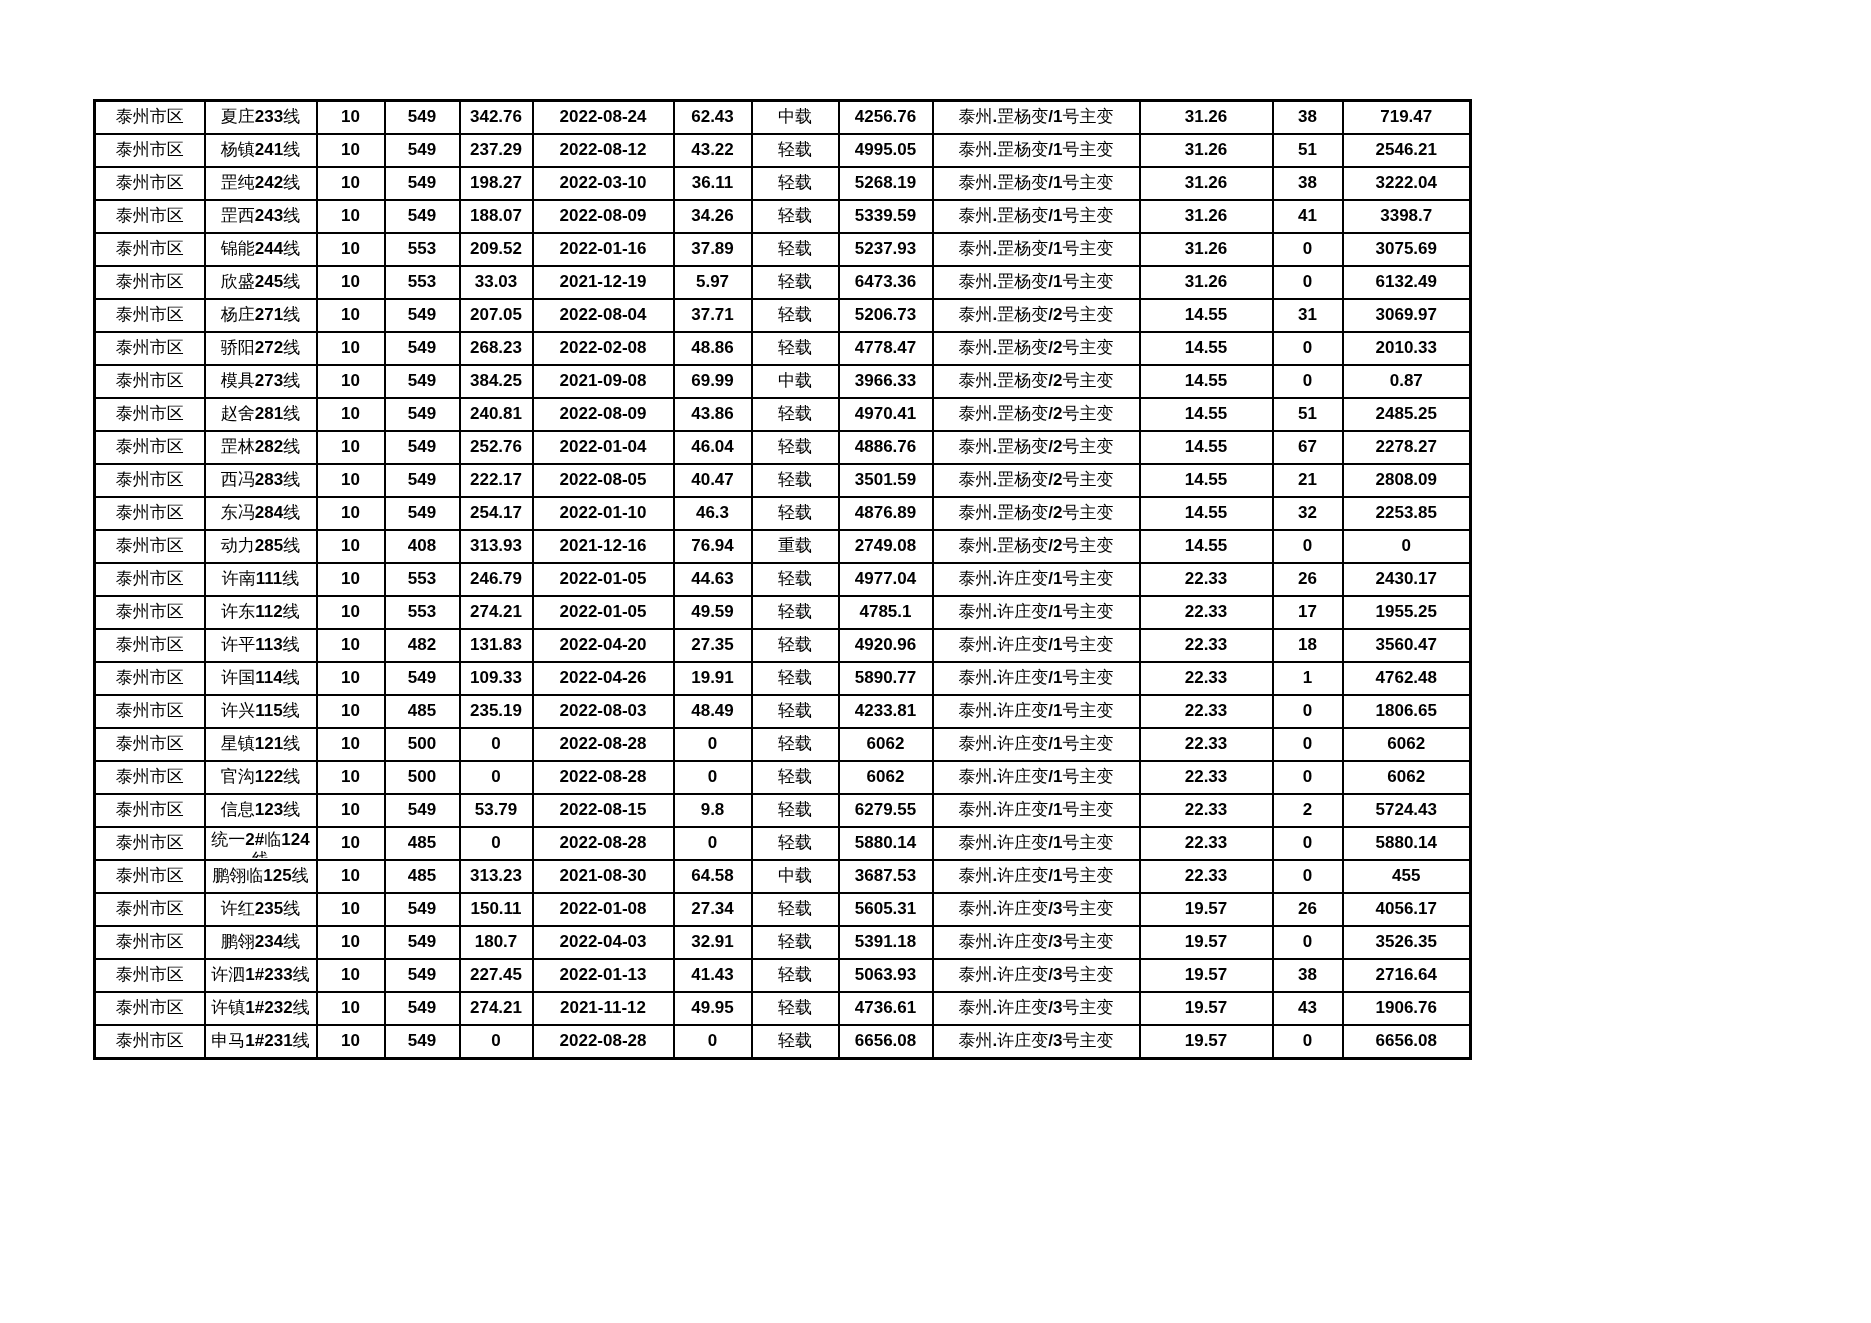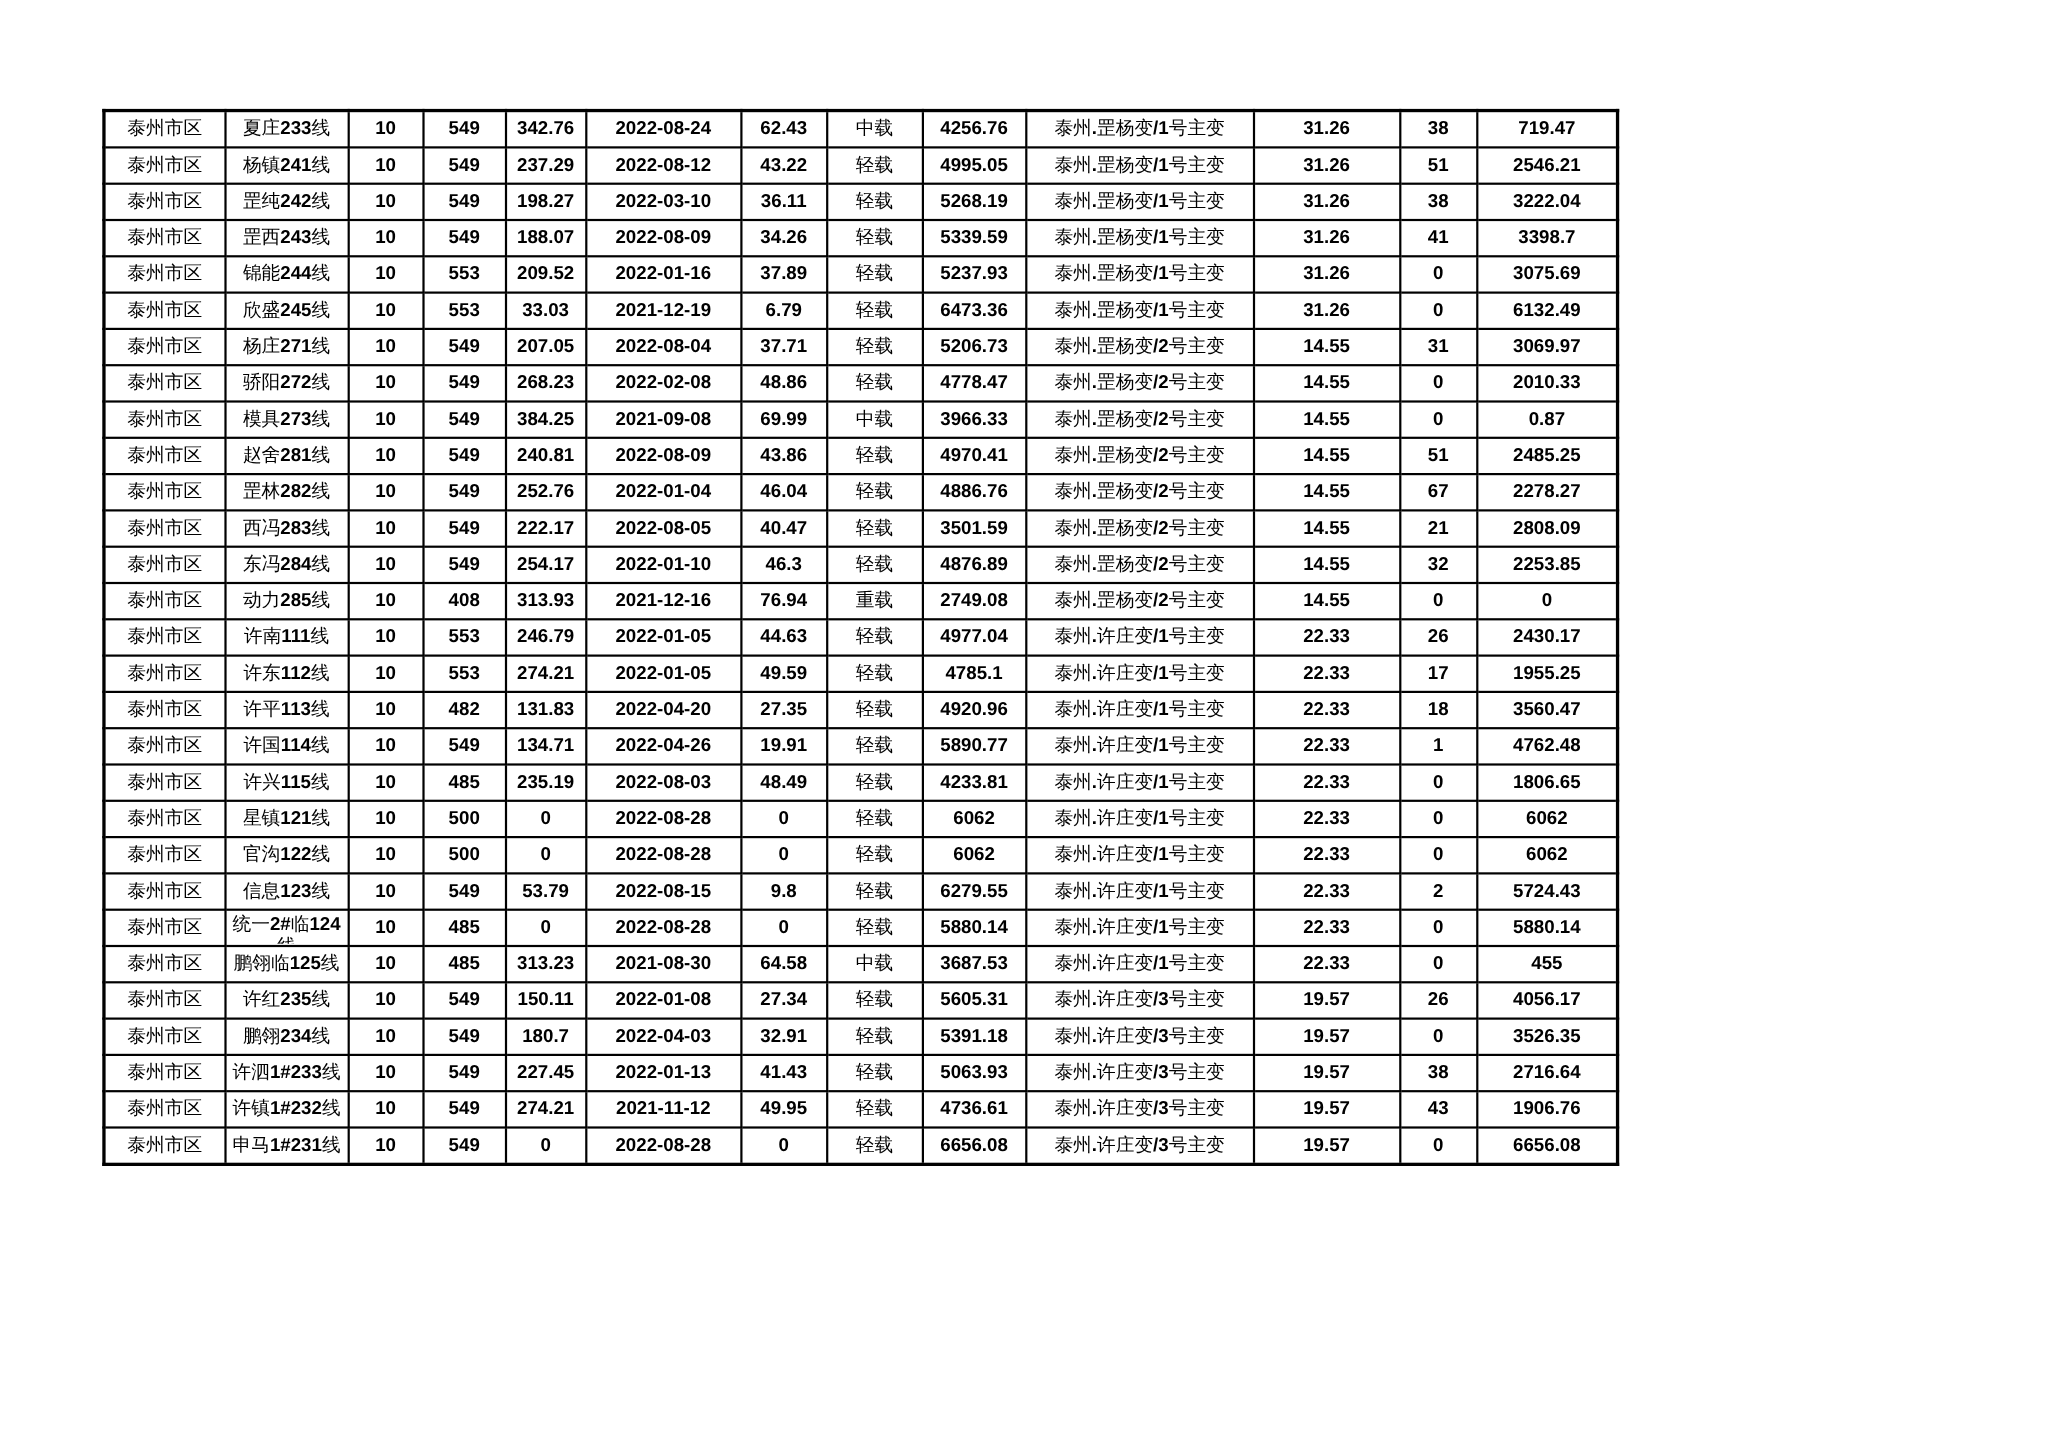--- a/index.html
+++ b/index.html
@@ -397,21 +397,21 @@
               <span class="lat">33.03</span>
             </div>
           </td>
           <td>
             <div class="cv">
               <span class="lat">2021-12-19</span>
             </div>
           </td>
           <td>
             <div class="cv">
-              <span class="lat">6.79</span>
+              <span class="lat">5.97</span>
             </div>
           </td>
           <td>
             <div class="cv">轻载</div>
           </td>
           <td>
             <div class="cv">
               <span class="lat">6473.36</span>
             </div>
           </td>
@@ -1095,21 +1095,21 @@
               <span class="lat">10</span>
             </div>
           </td>
           <td>
             <div class="cv">
               <span class="lat">549</span>
             </div>
           </td>
           <td>
             <div class="cv">
-              <span class="lat">134.71</span>
+              <span class="lat">109.33</span>
             </div>
           </td>
           <td>
             <div class="cv">
               <span class="lat">2022-04-26</span>
             </div>
           </td>
           <td>
             <div class="cv">
               <span class="lat">19.91</span>

